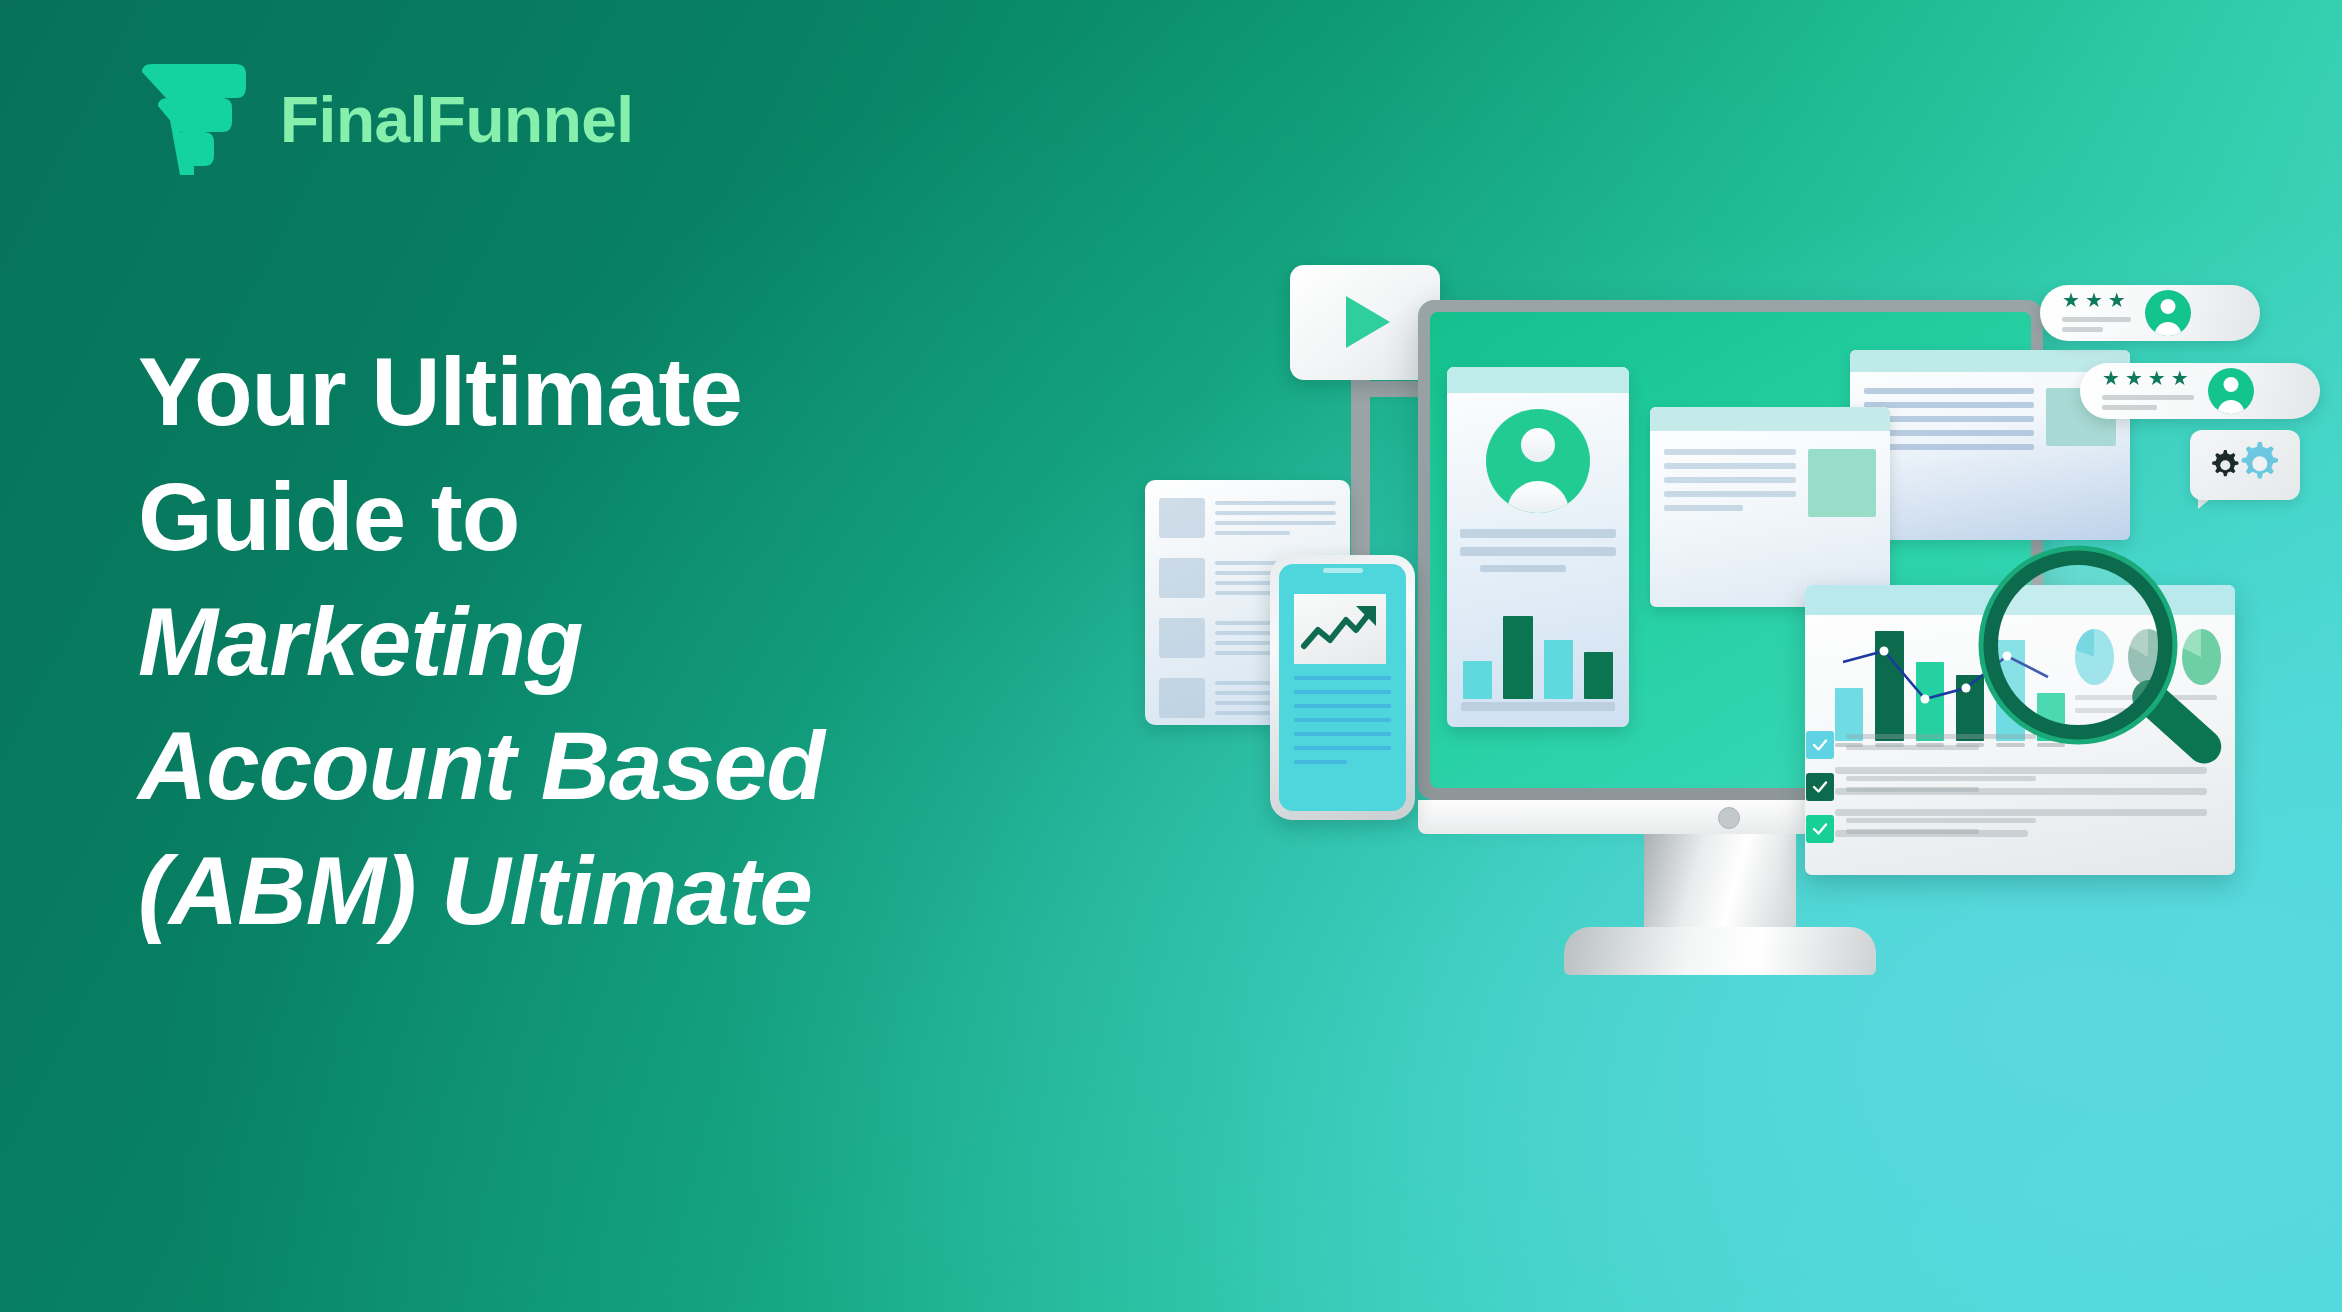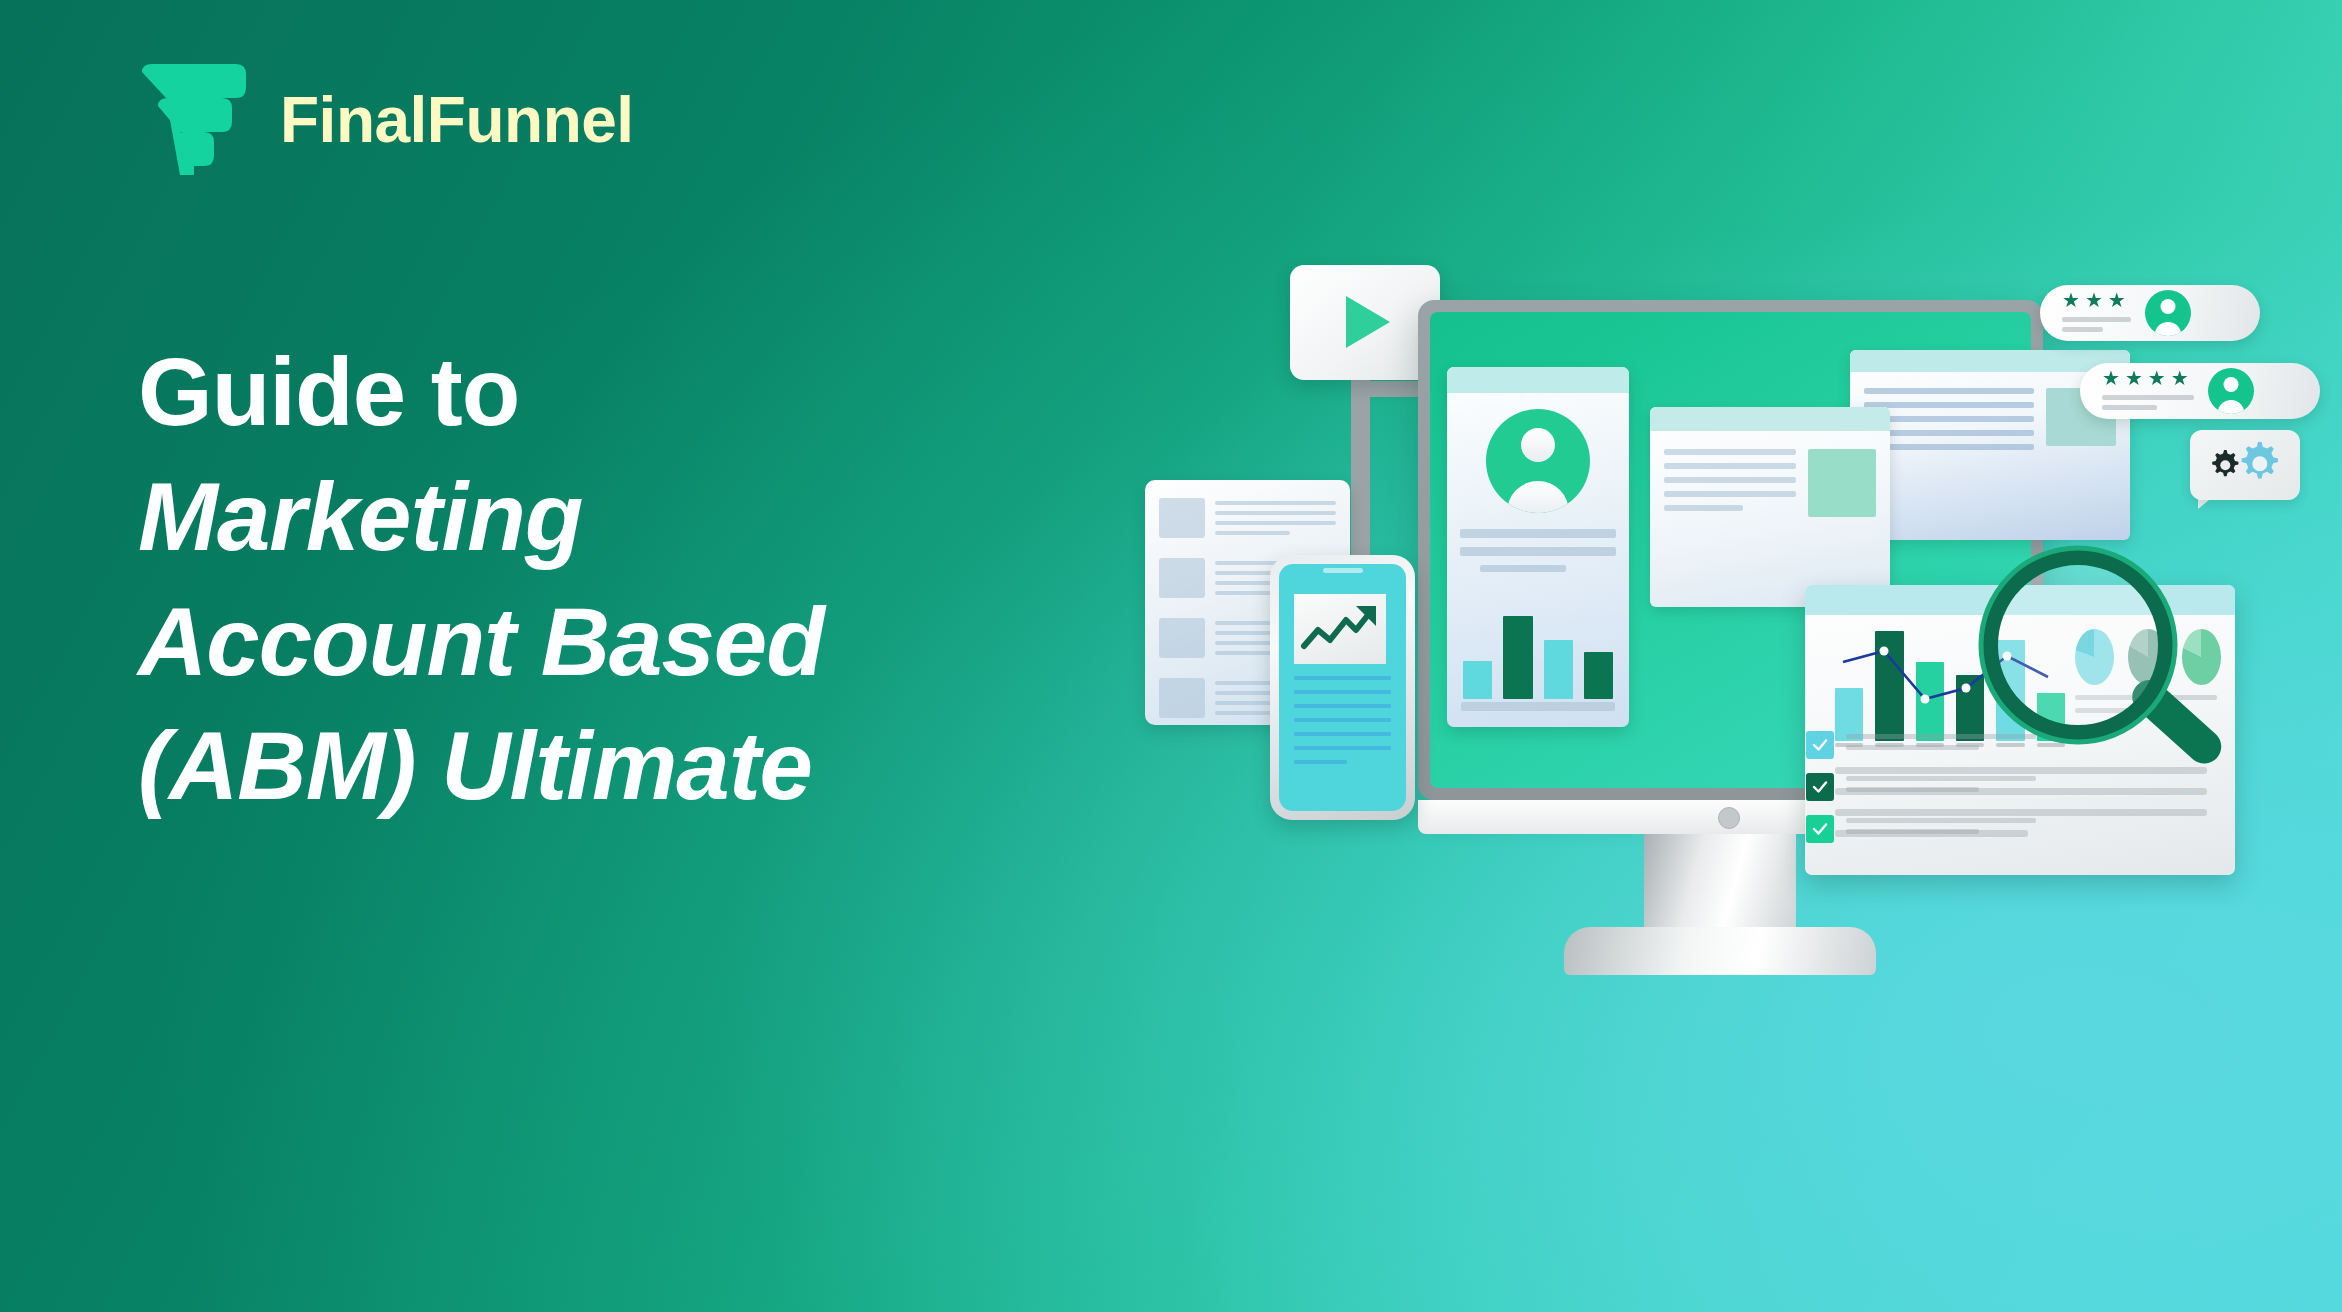--- a/index.html
+++ b/index.html
@@ -19,21 +19,21 @@
       linear-gradient(118deg, #07715a 0%, #078063 26%, #0e9a74 46%, #1db98d 62%, #35cfae 76%, #52dcd2 90%, #5dd9e0 100%);
   }
 
   
   #logo {
     position:absolute; left:140px; top:62px;
     display:flex; align-items:center; gap:32px;
   }
   #logo-mark { width:108px; height:115px; display:block; }
   #logo-text {
-    color:#fef9c3; font-size:64px; font-weight:700;
+    color:#86efac; font-size:64px; font-weight:700;
     letter-spacing:-0.5px; line-height:1;
     white-space:nowrap;
   }
 
   
   #headline {
     position:absolute; left:138px; top:330px;
     width:1000px;
     color:#ffffff;
     font-size:96px;
@@ -285,20 +285,21 @@
   <svg id="logo-mark" viewBox="0 0 108 115">
     <path d="M2 10 Q2 2 12 2 L96 2 Q106 2 106 12 L106 26 Q106 36 96 36 L26 36 Z" fill="#14d39e"></path>
     <path d="M18 44 Q18 36 28 36 L82 36 Q92 36 92 46 L92 60 Q92 70 82 70 L40 70 Z" fill="#14d39e"></path>
     <path d="M34 78 Q34 70 44 70 L64 70 Q74 70 74 80 L74 94 Q74 104 64 104 L54 104 Z" fill="#14d39e"></path>
     <path d="M26 36 L40 70 L54 104 L54 113 L40 113 Z" fill="#14d39e"></path>
   </svg>
   <div id="logo-text">FinalFunnel</div>
 </div>
 
 <h1 id="headline">
+  <span class="hl-upright">Your Ultimate</span>
   <span class="hl-upright">Guide to</span>
   <span class="hl-italic">Marketing</span>
   <span class="hl-italic">Account Based</span>
   <span class="hl-italic">(ABM) Ultimate</span>
 </h1>
 
 <div id="illus">
 
   <div class="abs" id="play-arm"></div>
   <div class="abs" id="play-stem"></div>

